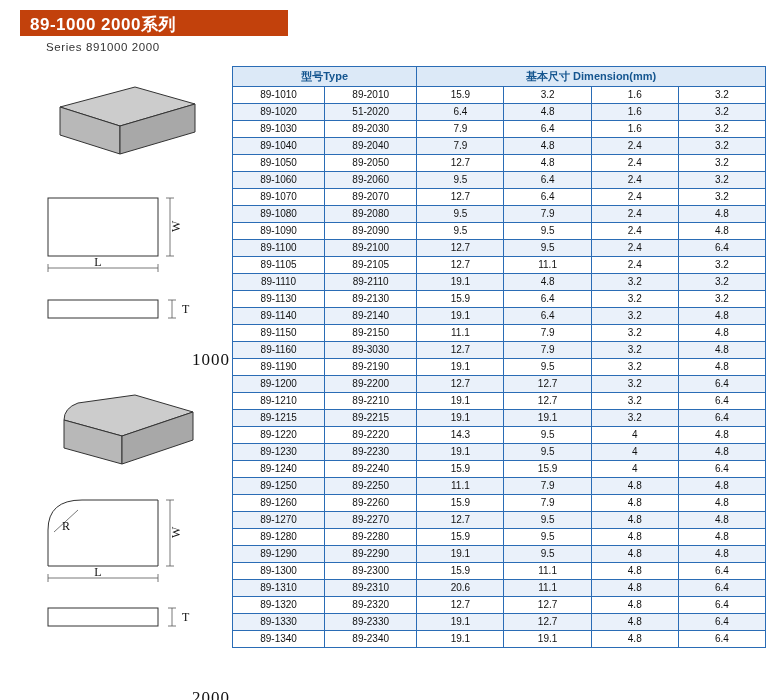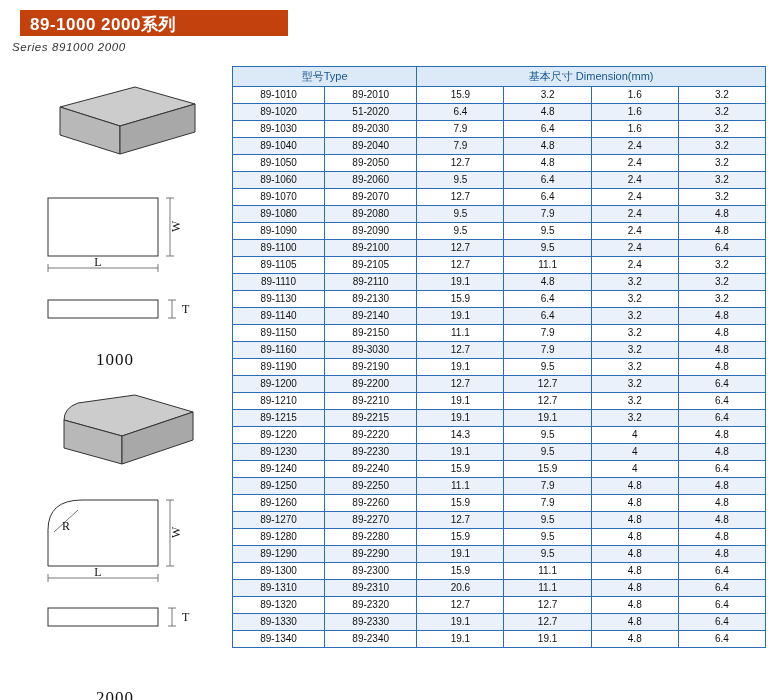--- a/index.html
+++ b/index.html
@@ -30,40 +30,39 @@
     box-sizing: border-box;
   }
   .header-bar .title {
     color: #ffffff;
     font-size: 17px;
     font-weight: bold;
     letter-spacing: 0.5px;
   }
   .header-sub {
     position: absolute;
-    left: 12px;
+    left: 46px;
     top: 41px;
     font-size: 11.5px;
     color: #333333;
     letter-spacing: 0.6px;
-    font-style: italic;
   }
 
   
   .figures {
     position: absolute;
     left: 0;
     top: 62px;
     width: 230px;
     height: 630px;
   }
   .fig-caption {
     position: absolute;
     width: 230px;
-    text-align: center;
+    text-align: right;
     font-size: 17px;
     font-family: "Liberation Serif", serif;
     color: #111;
     letter-spacing: 1px;
   }
 
   svg { display: block; }
   .sv-thin { stroke: #555; stroke-width: 0.8; fill: none; }
   .sv-lbl {
     font-family: "Liberation Serif", serif;
@@ -88,21 +87,21 @@
     border: 1px solid #2a6cb5;
     text-align: center;
     height: 16px;
     line-height: 16px;
     padding: 0;
     color: #111;
   }
   table.spec thead th {
     background: #dce9f7;
     color: #14558f;
-    font-weight: normal;
+    font-weight: bold;
     font-size: 11px;
     height: 19px;
     line-height: 19px;
   }
   table.spec thead th.sub {
     font-size: 10.5px;
     height: 17px;
     line-height: 17px;
   }
   table.spec tbody tr:nth-child(odd) td { background: #ffffff; }

